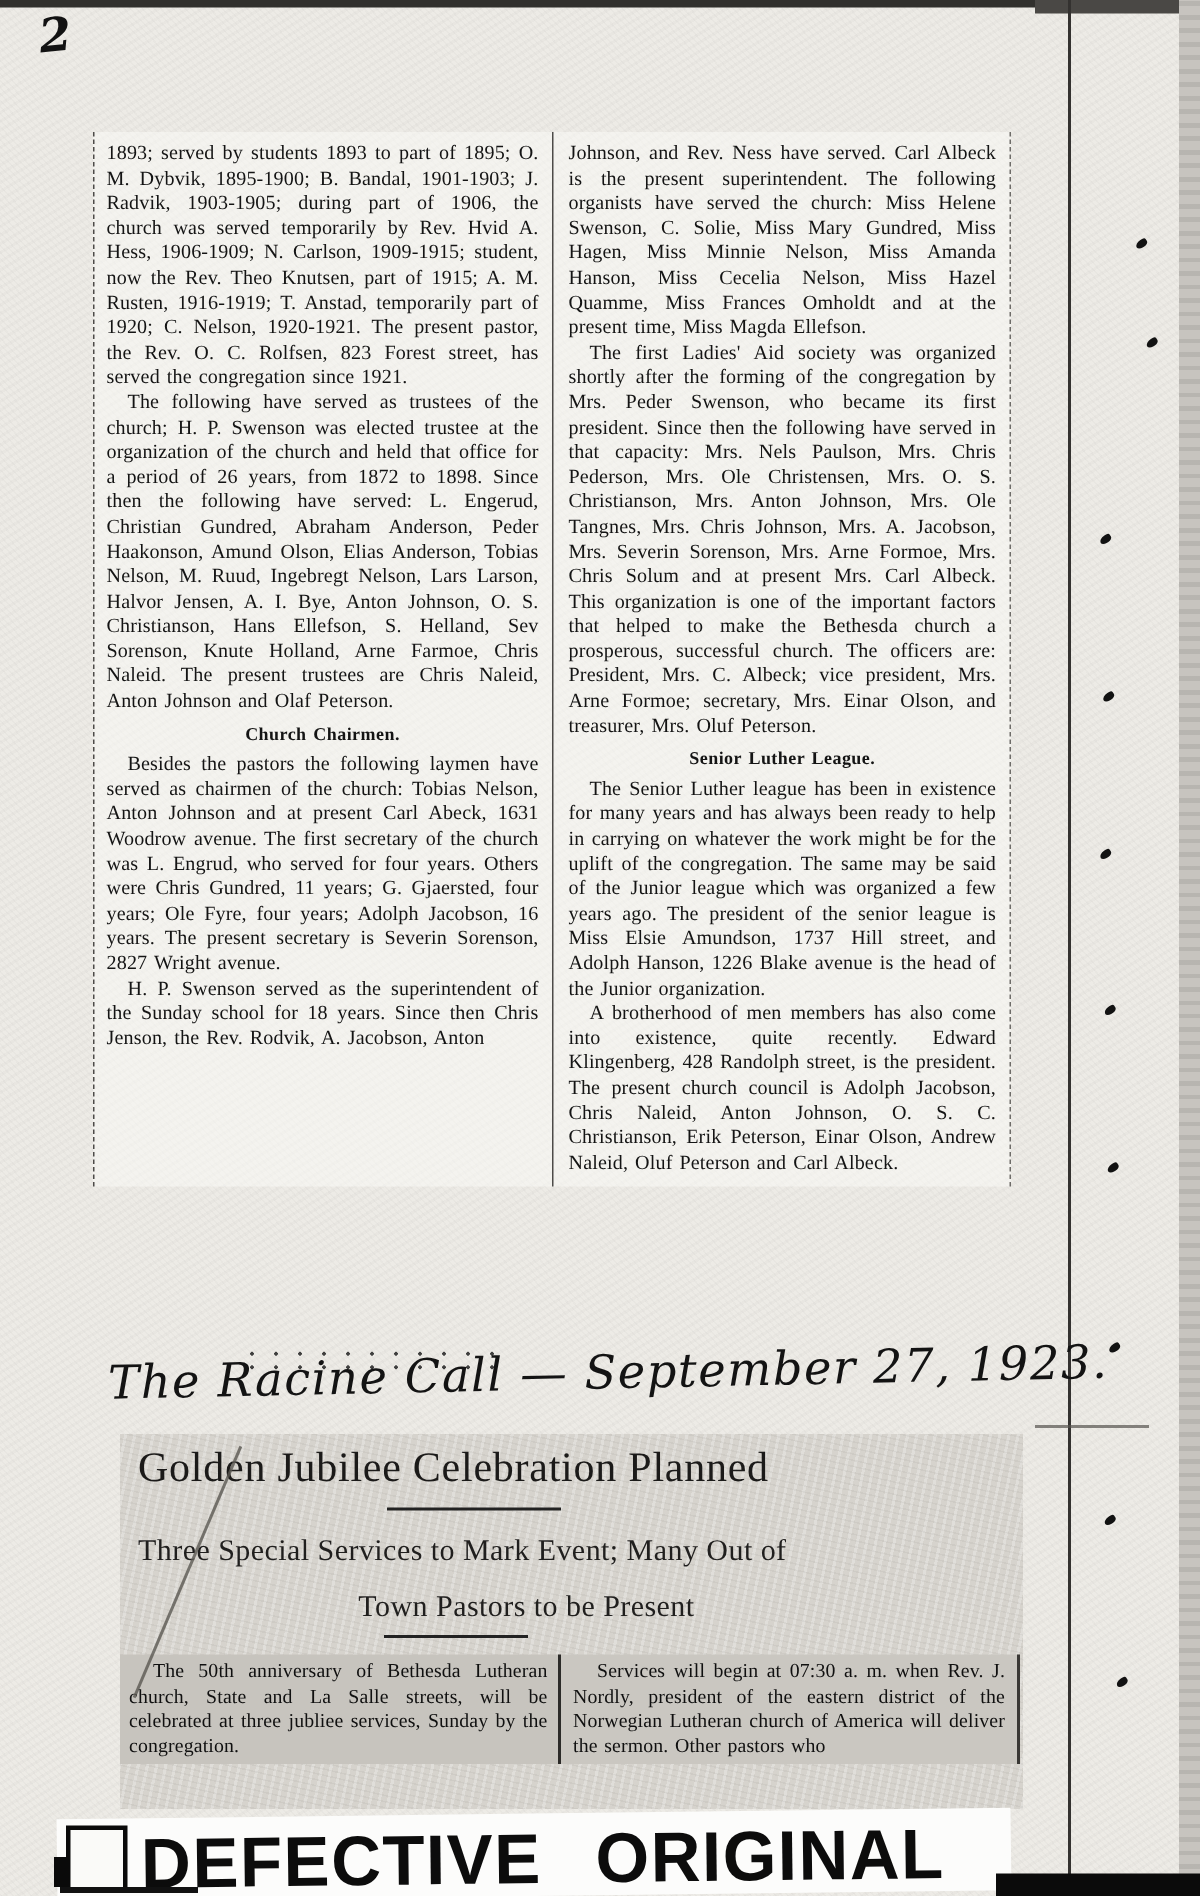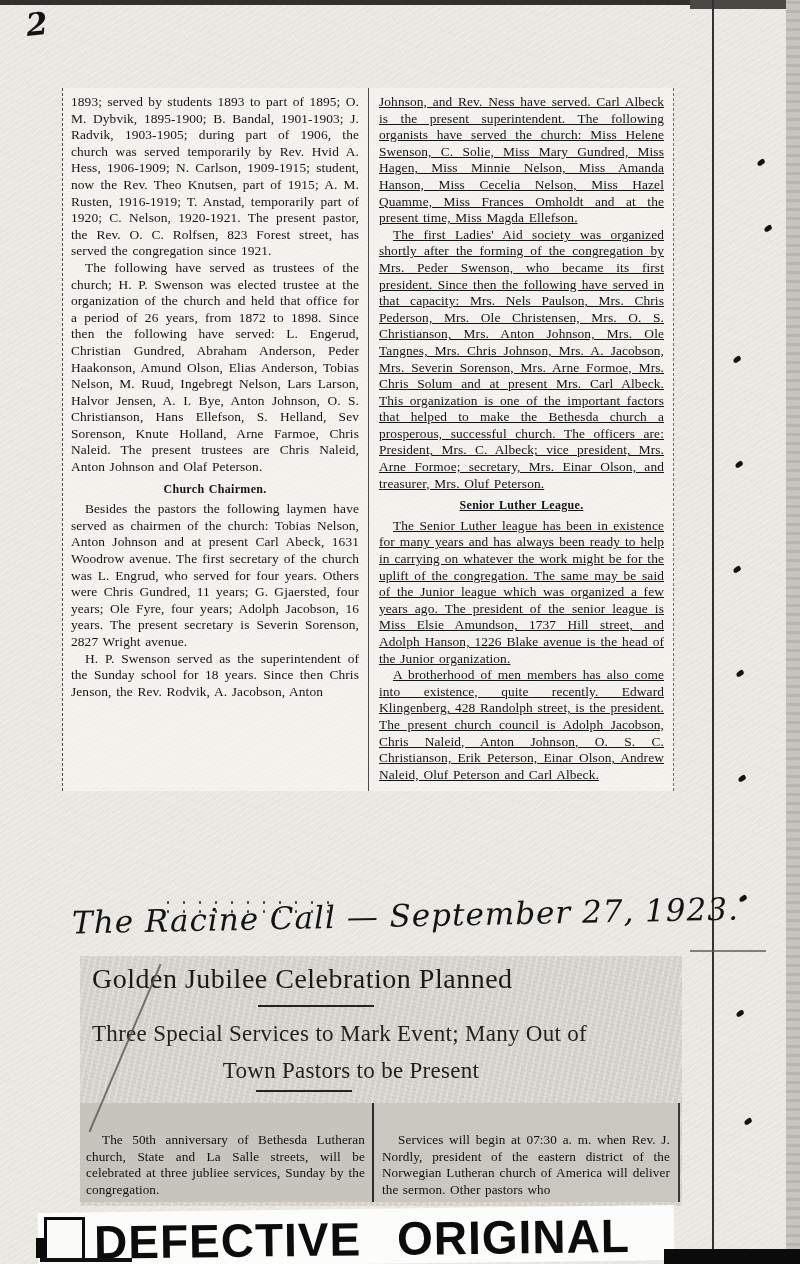--- a/index.html
+++ b/index.html
@@ -23,21 +23,21 @@
   .page-number { position:absolute; left:26px; top:6px; font-family:"DejaVu Serif", serif;
     font-style:italic; font-size:31px; font-weight:bold; transform:rotate(-6deg); color:#121212; }
 
   
   .clipping { position:absolute; left:62px; top:88px; width:612px; display:flex;
     background:rgba(250,249,246,0.55); }
   .col { font-size:13.4px; line-height:16.6px; text-align:justify; letter-spacing:0.1px; word-spacing:1.2px; color:#141414; }
   .col p { margin:0; }
   .col p.indent { text-indent:14px; }
   .col-left  { width:306px; padding:6px 9px 8px 8px; border-left:1px dashed #4d4b48; }
-  .col-right { width:306px; padding:6px 9px 8px 10px; border-left:1.5px solid #4d4b48; border-right:1px dashed #6e6c68;text-decoration:underline; }
+  .col-right { width:306px; padding:6px 9px 8px 10px; border-left:1.5px solid #4d4b48; border-right:1px dashed #6e6c68; }
   .col h3 { font-size:12px; font-weight:bold; text-align:center; margin:5px 0 4px 0; letter-spacing:0.3px; }
 
   
   .citation { position:absolute; left:72px; top:898px; width:620px;
     font-family:"DejaVu Serif", serif; font-style:italic; font-size:31px;
     transform:rotate(-1.2deg); color:#131313; letter-spacing:1px; white-space:nowrap; }
   .pencil-dots { position:absolute; left:160px; top:898px; width:180px; height:16px;
     background-image:radial-gradient(circle 2px, #222 55%, transparent 60%);
     background-size:16px 9px; opacity:0.85; }
 
@@ -46,27 +46,27 @@
     background:#d6d3cd;
     background-image:
       repeating-linear-gradient(13deg, rgba(0,0,0,0.04) 0 1px, transparent 1px 4px),
       repeating-linear-gradient(-78deg, rgba(255,255,255,0.25) 0 2px, transparent 2px 6px); }
   .headline { font-family:"Liberation Serif", serif; color:#1b1a19; font-size:28px; line-height:37px; letter-spacing:0.5px; }
   .headline .l1 { padding-left:12px; padding-top:4px; }
   .headline .l2 { padding-left:48px; }
   .rule { height:2px; background:#222; margin:0 auto; }
   .rule1 { width:116px; margin-top:8px; margin-left:178px; }
   .rule2 { width:96px;  margin-top:6px; margin-left:176px; }
-  .subhead { font-family:"Liberation Serif", serif; font-size:23px; line-height:26px; color:#201f1e; margin-top:14px; letter-spacing:0.3px; }
+  .subhead { font-family:"Liberation Serif", serif; font-size:20px; line-height:26px; color:#201f1e; margin-top:14px; letter-spacing:0.3px; }
   .subhead .l1 { padding-left:12px; }
   .subhead .l2 { text-align:center; padding-right:60px;margin-top:11px; }
   .jub-cols { display:flex; margin-top:11px; }
   .jub-col { font-size:13.2px; line-height:16.6px; text-align:justify; color:#101010;
     letter-spacing:0.1px; word-spacing:1px; }
-  .jub-col p { text-indent:16px;margin-top:26px; }
+  .jub-col p { text-indent:16px; }
   .jub-left  { width:292px; padding:3px 7px 4px 6px; background:#c7c4be; }
   .jub-right { width:308px; padding:3px 8px 4px 8px; background:#cac7c1;
     border-left:2px solid #2c2b29; border-right:2px solid #3a3835; }
   .crease { position:absolute; left:124px; top:957px; width:2px; height:182px;
     background:#5a5751; transform:rotate(23deg); opacity:0.8; }
 
   
   .banner { position:absolute; left:38px; top:1209px; width:636px; height:55px;
     background:#fcfcfb; transform:rotate(-0.7deg); }
   .banner-text { font-family:"Liberation Sans", sans-serif; font-weight:bold;

